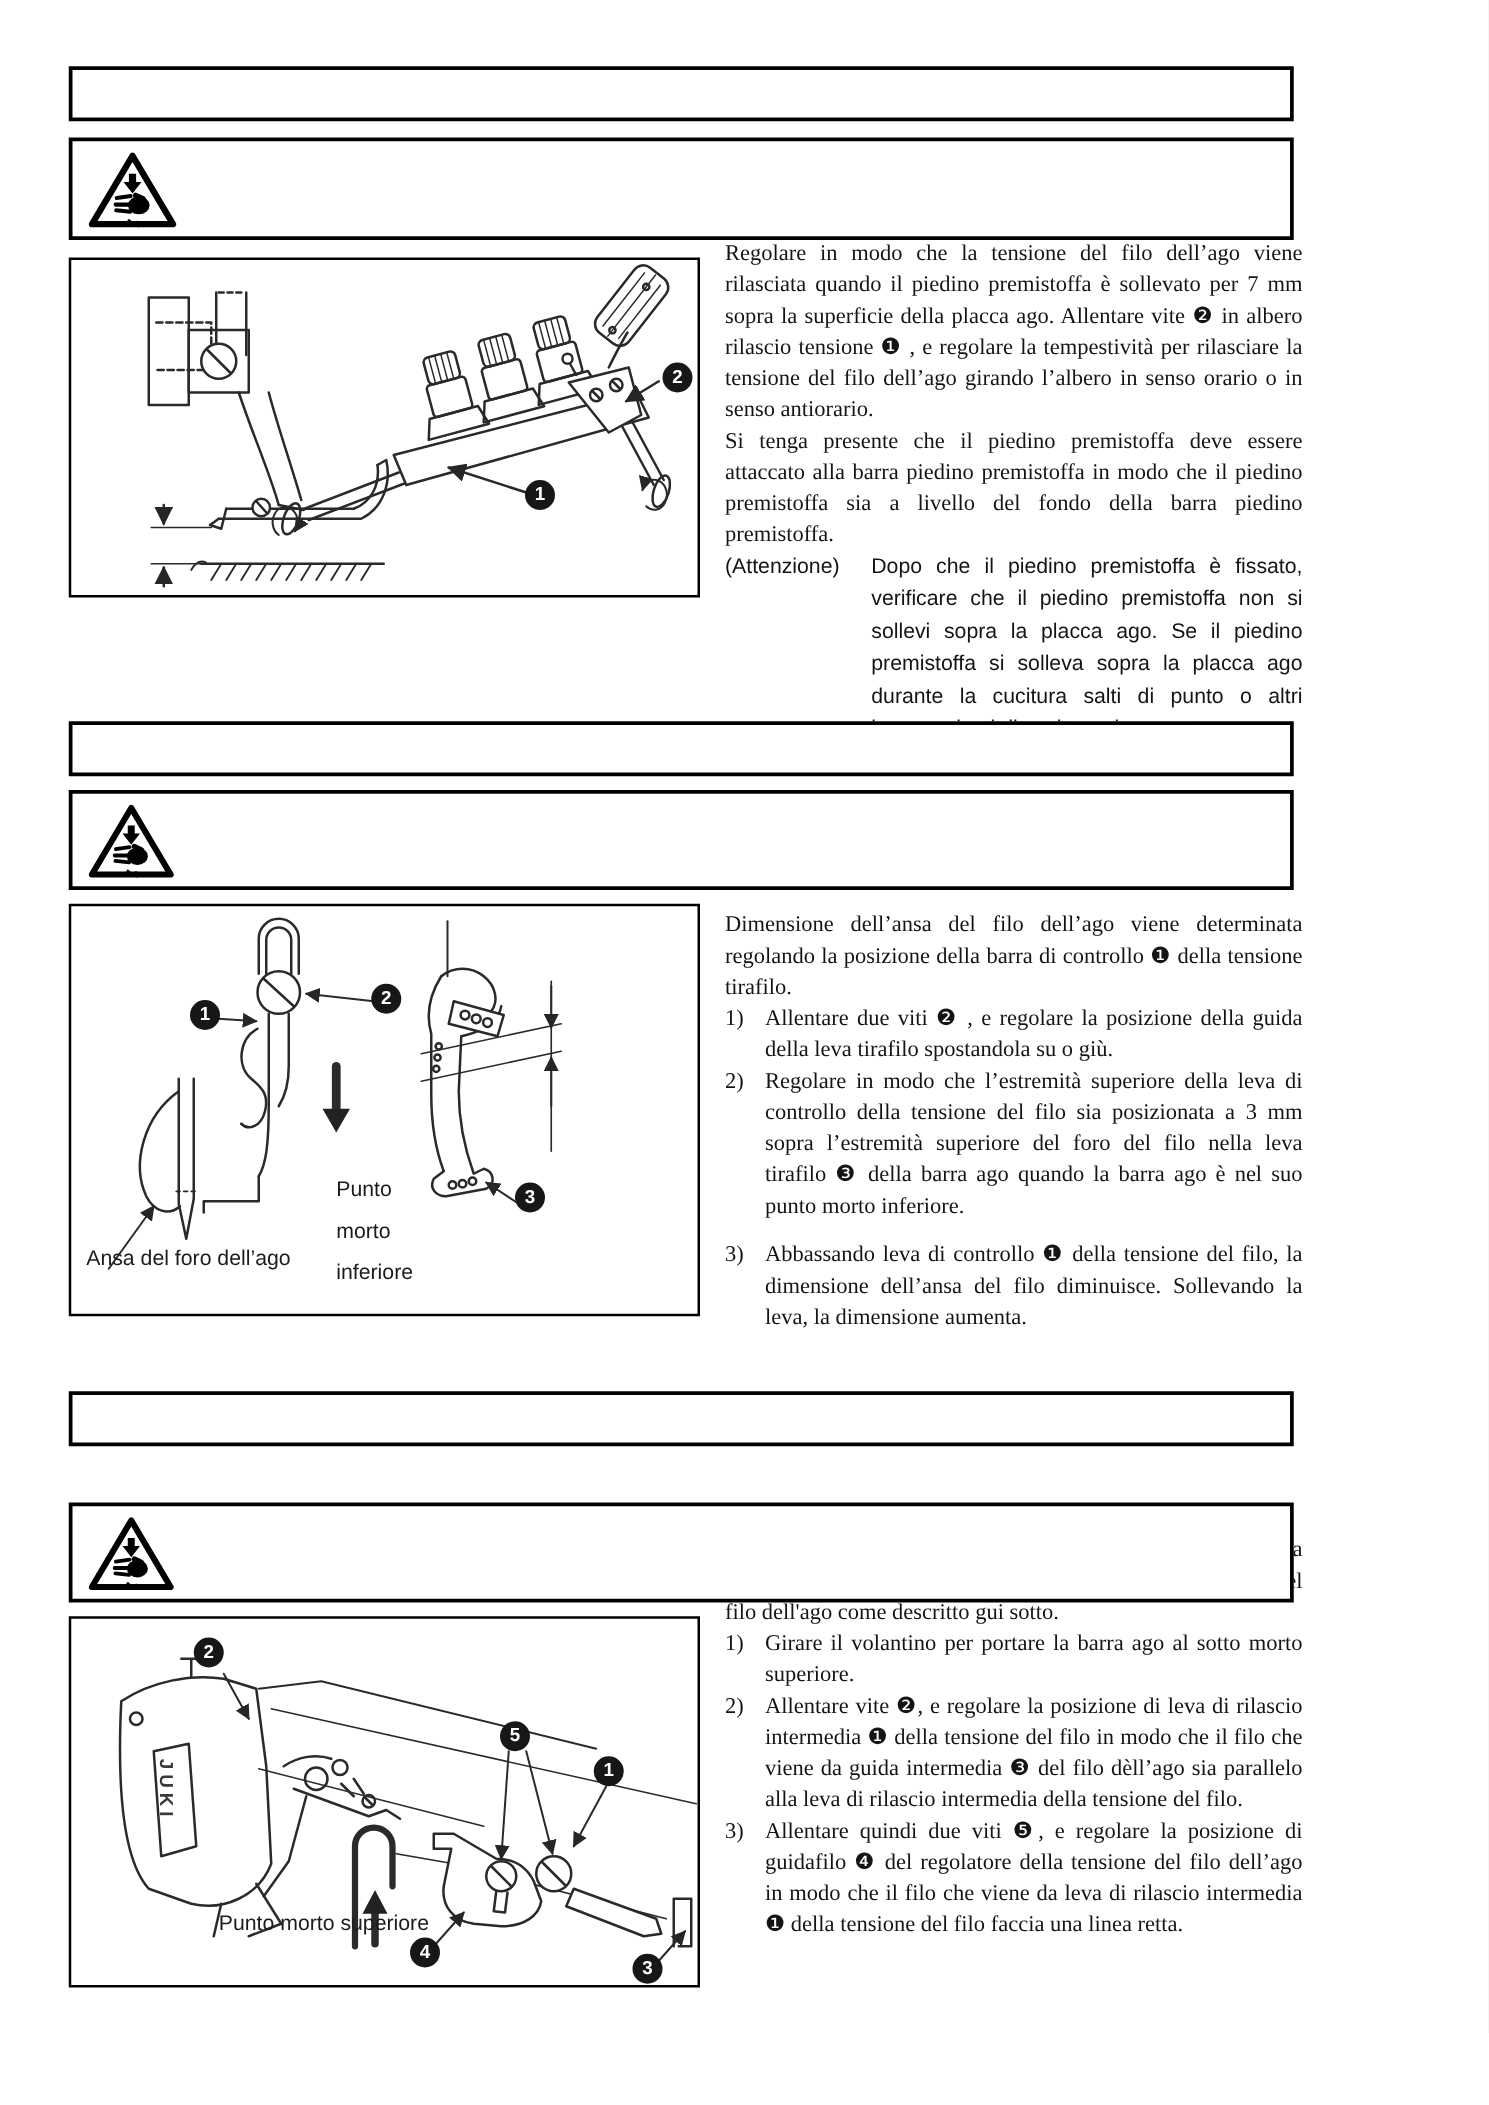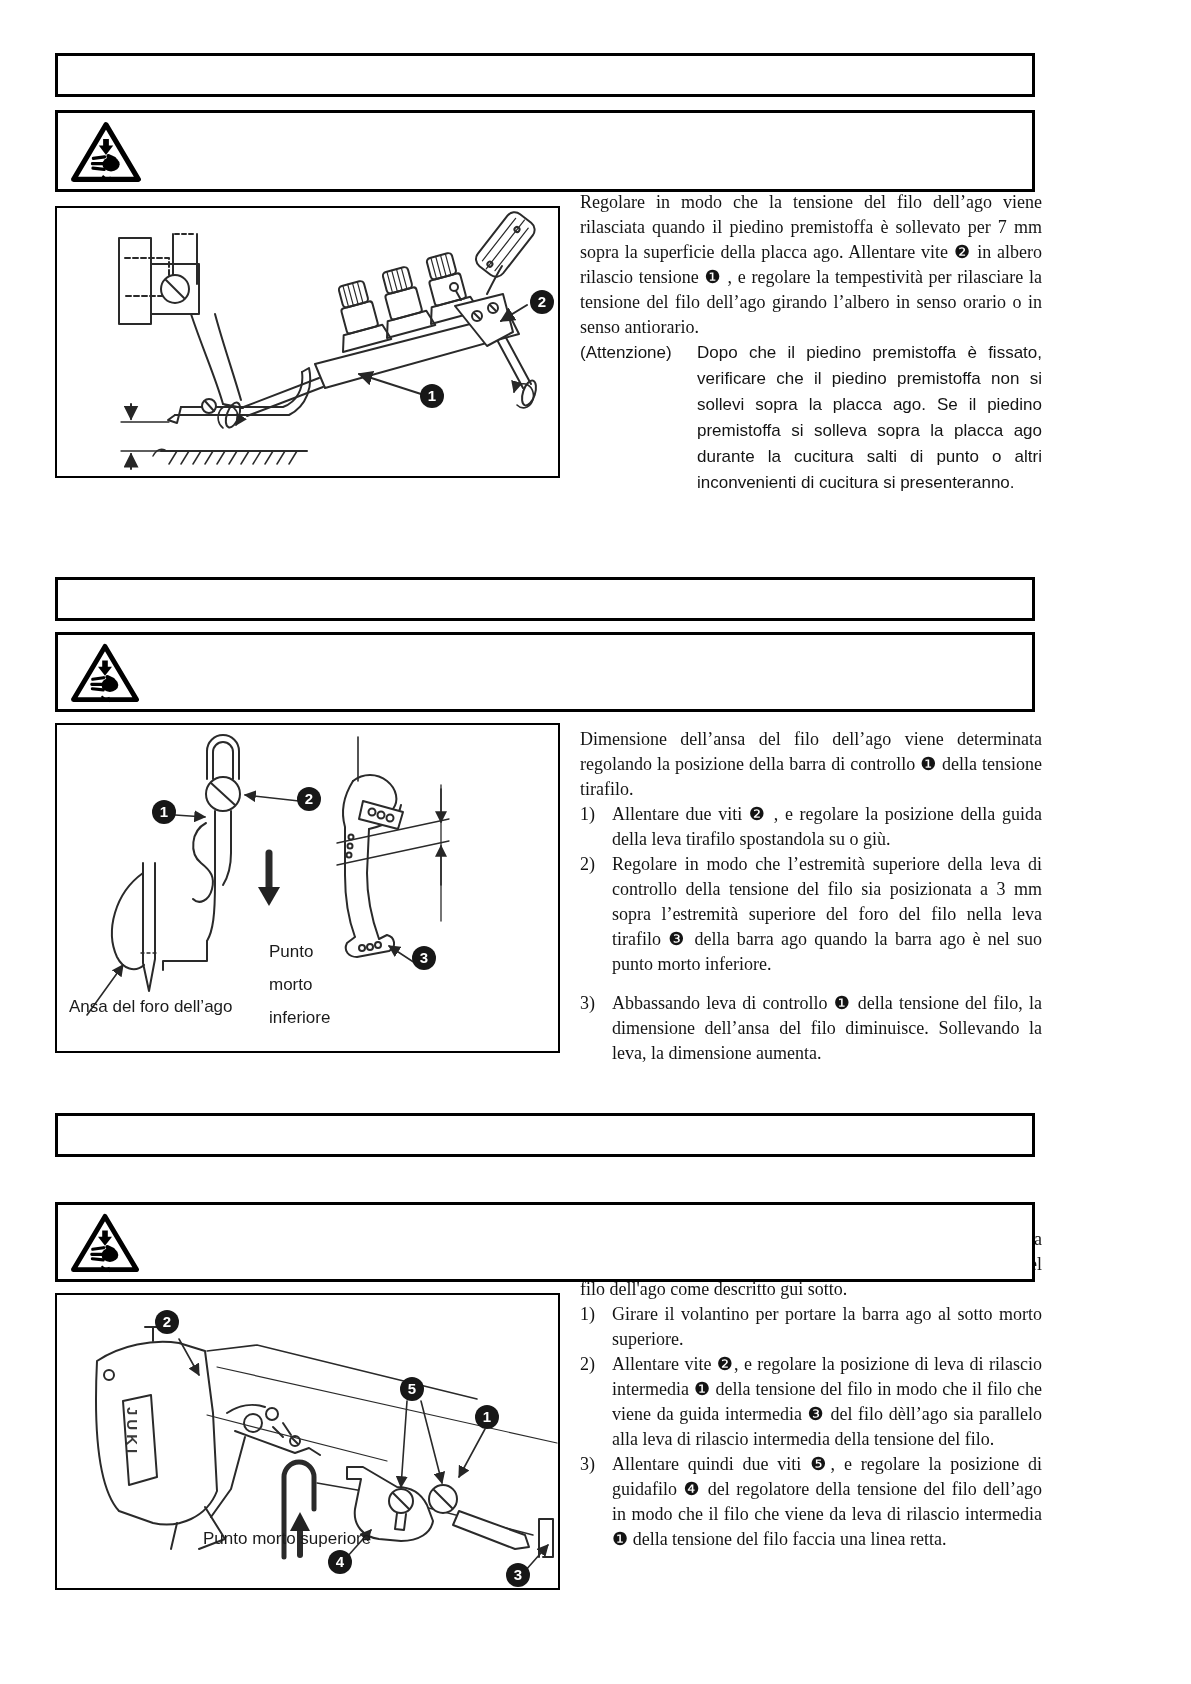--- a/index.html
+++ b/index.html
@@ -114,20 +114,21 @@
         <path d="M364 186 L302 166" marker-end="url(#ah1)"></path>
         <path d="M470 97 L444 113" marker-end="url(#ah1)"></path>
       </g>
     </svg>
     <span class="mk" style="left:363px;top:176px;">1</span>
     <span class="mk" style="left:473px;top:82px;">2</span>
   </div>
 
   <div class="textcol" id="text1" style="top:190px;">
     <p>Regolare in modo che la tensione del filo dell’ago viene rilasciata quando il piedino premistoffa è sollevato per 7 mm sopra la superficie della placca ago. Allentare vite ❷ in albero rilascio tensione ❶ , e regolare la tempestività per rilasciare la tensione del filo dell’ago girando l’albero in senso orario o in senso antiorario.</p>
+    <p>Si tenga presente che il piedino premistoffa deve essere attaccato alla barra piedino premistoffa in modo che il piedino premistoffa sia a livello del fondo della barra piedino premistoffa.</p>
     <div class="att">
       <span class="albl">(Attenzione)</span>
       <span class="atxt">Dopo che il piedino premistoffa è fissato, verificare che il piedino premistoffa non si sollevi sopra la placca ago. Se il piedino premistoffa si solleva sopra la placca ago durante la cucitura salti di punto o altri inconvenienti di cucitura si presenteranno.</span>
     </div>
   </div>
 
   <div class="figbox" id="fig2" style="top:723px;height:330px;">
     <svg width="505" height="330" viewBox="0 0 505 330">
       <defs>
         <marker id="ah2" viewBox="0 0 10 10" refX="9" refY="5" markerWidth="7.5" markerHeight="7.5" orient="auto-start-reverse">
@@ -256,21 +257,21 @@
         <path d="M290 262 L314 235" stroke-width="1.6" marker-end="url(#ah3)"></path>
         <path d="M468 276 L491 250" stroke-width="1.6" marker-end="url(#ah3)"></path>
       </g>
     </svg>
     <span class="brand">JUKI</span>
     <span class="mk" style="left:98px;top:15px;">2</span>
     <span class="mk" style="left:343px;top:82px;">5</span>
     <span class="mk" style="left:418px;top:110px;">1</span>
     <span class="mk" style="left:271px;top:255px;">4</span>
     <span class="mk" style="left:449px;top:268px;">3</span>
-    <div class="figlabel" style="left:118px;top:228px;padding-left:28px;">Punto morto superiore</div>
+    <div class="figlabel" style="left:118px;top:228px;">Punto morto superiore</div>
   </div>
 
   <div class="textcol" id="text3" style="top:1227px;">
     <p>Regolare la posizione di leva di rilascio intermedia ❶ della tensione del filo e guidafilo ❹ del regolatore della tensione del filo dell'ago come descritto gui sotto.</p>
     <div class="li">
       <span class="ln">1)</span>
       <span class="lt">Girare il volantino per portare la barra ago al sotto morto superiore.</span>
     </div>
     <div class="li">
       <span class="ln">2)</span>

